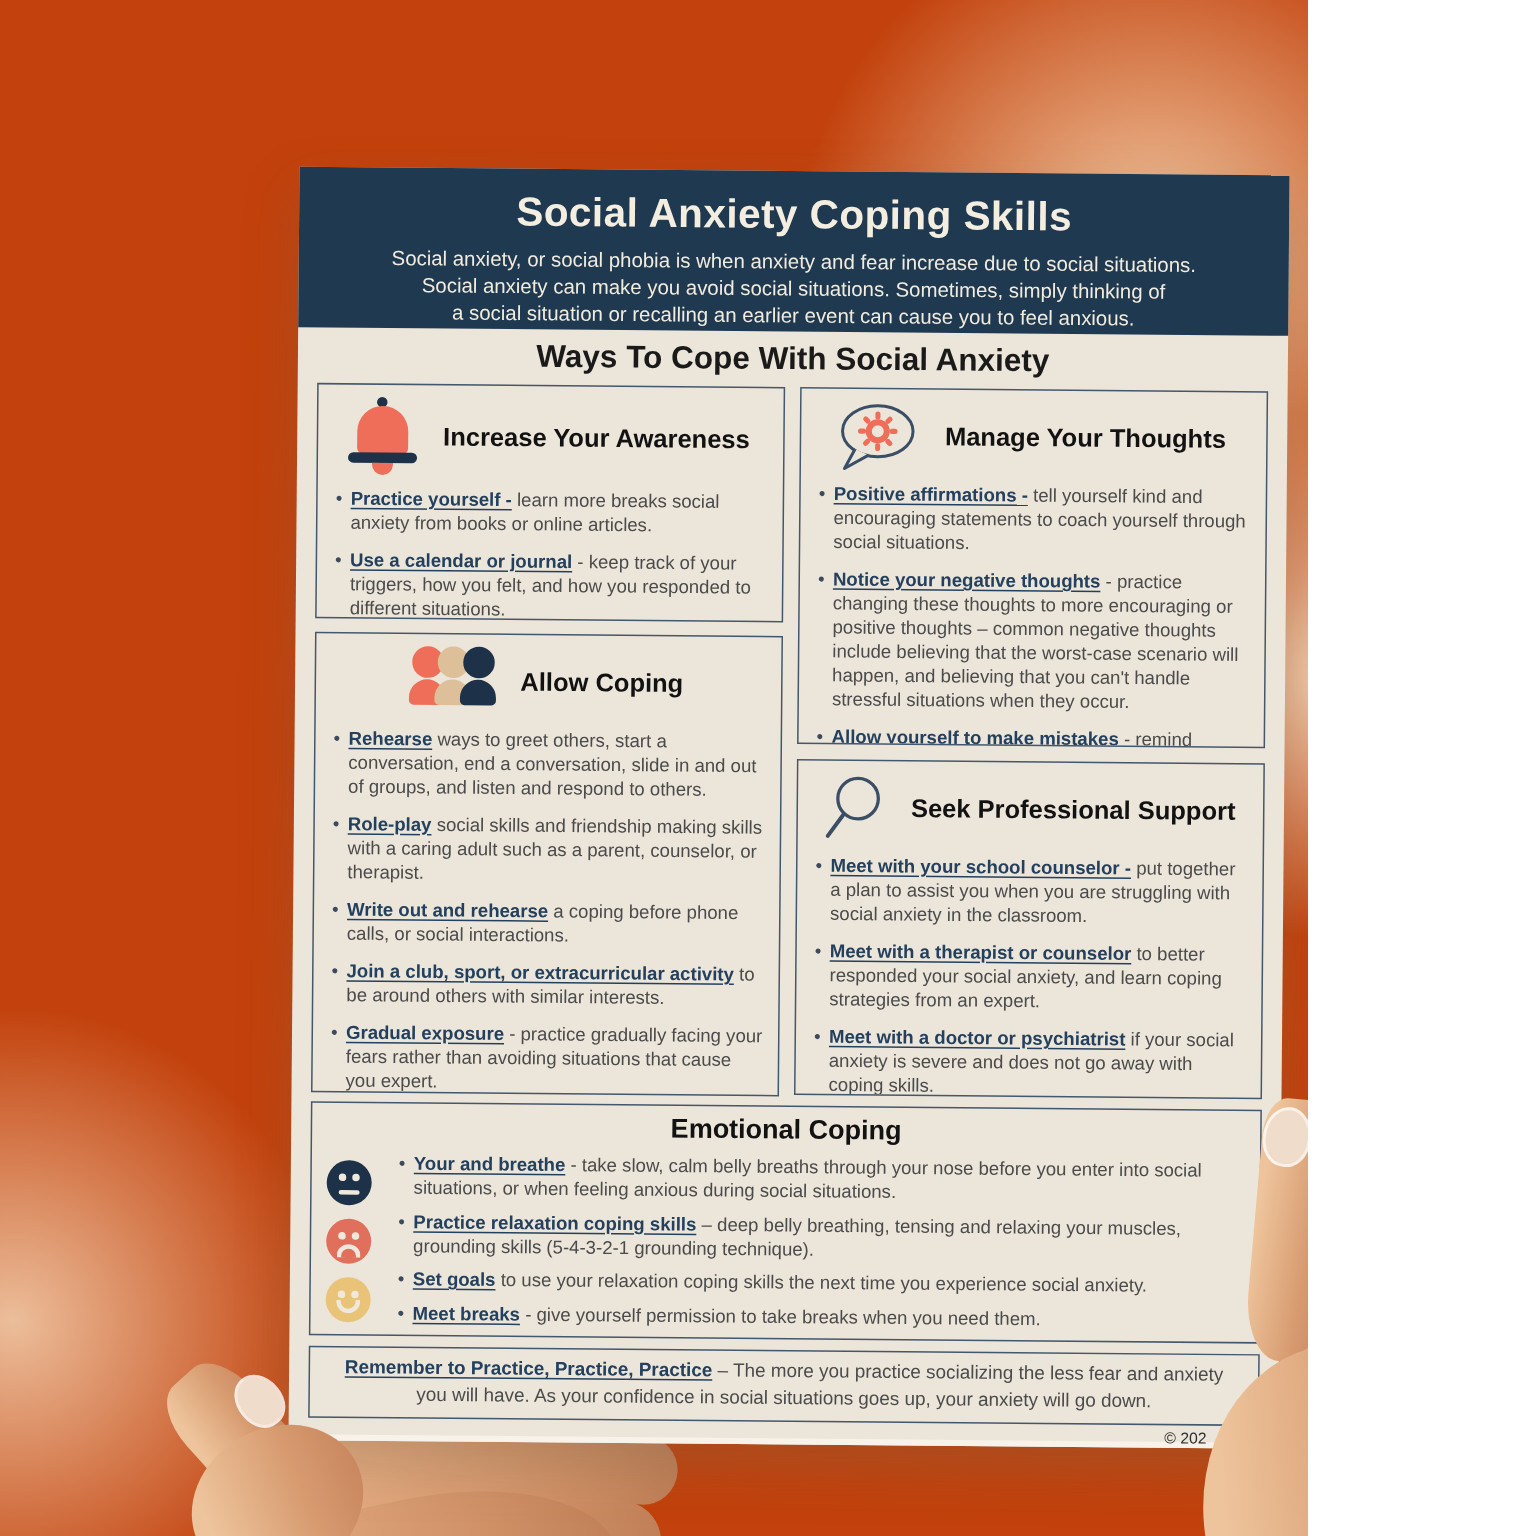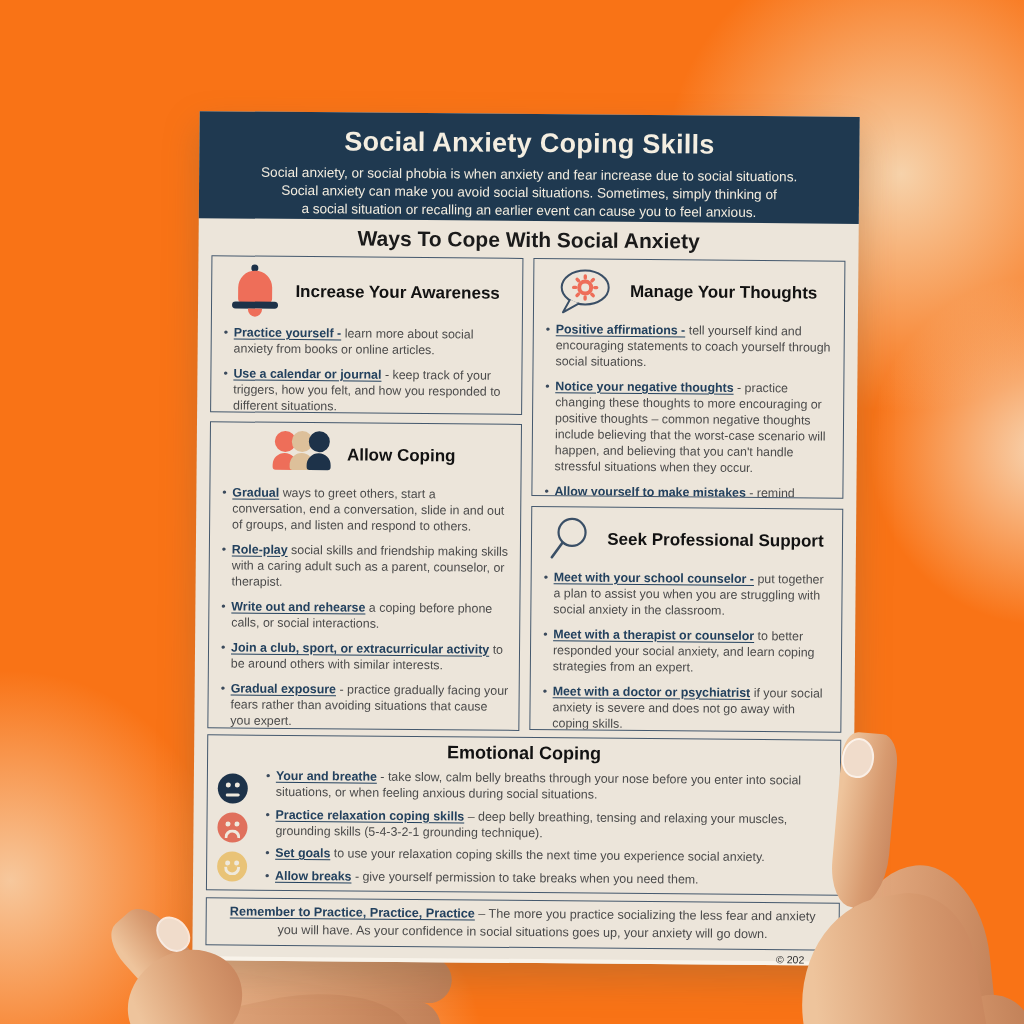--- a/index.html
+++ b/index.html
@@ -1,17 +1,17 @@
 <!DOCTYPE html>
 <html><head>
 <meta charset="utf-8">
 <style>
   html,body{margin:0;padding:0;}
   body{font-family:"Liberation Sans", sans-serif;}
-  .scene{position:relative;width:1024px;height:1024px;overflow:hidden;background:#f97316;}
+  .scene{position:relative;width:872px;height:1024px;overflow:hidden;background:#c2410c;}
   .bg{position:absolute;inset:0;z-index:0;
     background-image:
       radial-gradient(circle 330px at 88% 17%, rgba(246,215,178,0.95), rgba(246,215,178,0) 72%),
       radial-gradient(circle 250px at 102% 44%, rgba(247,224,196,0.9), rgba(247,224,196,0) 70%),
       radial-gradient(circle 300px at 1% 86%, rgba(246,221,190,0.8), rgba(246,221,190,0) 70%),
       radial-gradient(circle 220px at 32% 102%, rgba(246,222,192,0.6), rgba(246,222,192,0) 70%);}
   
   .hand{position:absolute;z-index:1;background:linear-gradient(100deg,#e6ae84 15%,#cf9066 70%,#bf7e56);}
   .left-finger1{left:202px;top:950px;width:250px;height:46px;border-radius:24px;transform:rotate(4deg);}
   .left-finger2{left:176px;top:984px;width:266px;height:54px;border-radius:27px;transform:rotate(9deg);}
@@ -110,21 +110,21 @@
           <div class="trow">
             <div class="bell">
               <i class="top"></i>
                 <i class="body"></i>
                 <i class="bar"></i>
                 <i class="clap"></i>
             </div>
             <div class="btitle">Increase Your Awareness</div>
           </div>
           <ul class="blist">
-            <li><span class="lead">Practice yourself -</span> <span>learn more about social anxiety from books or online articles.</span></li>
+            <li><span class="lead">Practice yourself -</span> <span>learn more breaks social anxiety from books or online articles.</span></li>
             <li><span class="lead">Use a calendar or journal</span> <span>- keep track of your triggers, how you felt, and how you responded to different situations.</span></li>
           </ul>
         </div>
 
         <div class="box b-social">
           <div class="trow">
             <div class="people">
               <div class="person p-coral">
                   <div class="head"></div>
                   <div class="tors"></div>
@@ -134,21 +134,21 @@
                   <div class="tors"></div>
                 </div>
               <div class="person p-navy">
                   <div class="head"></div>
                   <div class="tors"></div>
                 </div>
             </div>
             <div class="btitle">Allow Coping</div>
           </div>
           <ul class="blist">
-            <li><span class="lead">Gradual</span> <span>ways to greet others, start a conversation, end a conversation, slide in and out of groups, and listen and respond to others.</span></li>
+            <li><span class="lead">Rehearse</span> <span>ways to greet others, start a conversation, end a conversation, slide in and out of groups, and listen and respond to others.</span></li>
             <li><span class="lead">Role-play</span> <span>social skills and friendship making skills with a caring adult such as a parent, counselor, or therapist.</span></li>
             <li><span class="lead">Write out and rehearse</span> <span>a coping before phone calls, or social interactions.</span></li>
             <li><span class="lead">Join a club, sport, or extracurricular activity</span> <span>to be around others with similar interests.</span></li>
             <li><span class="lead">Gradual exposure</span> <span>- practice gradually facing your fears rather than avoiding situations that cause you expert.</span></li>
           </ul>
         </div>
       </div>
 
       <div class="col">
 
@@ -212,21 +212,21 @@
           <div class="face f-yellow">
               <i class="e l"></i>
               <i class="e r"></i>
               <i class="m-smile"></i>
             </div>
         </div>
         <ul class="blist emo-ul">
           <li><span class="lead">Your and breathe</span> <span>- take slow, calm belly breaths through your nose before you enter into social situations, or when feeling anxious during social situations.</span></li>
           <li><span class="lead">Practice relaxation coping skills</span> <span>– deep belly breathing, tensing and relaxing your muscles, grounding skills (5-4-3-2-1 grounding technique).</span></li>
           <li><span class="lead">Set goals</span> <span>to use your relaxation coping skills the next time you experience social anxiety.</span></li>
-          <li><span class="lead">Allow breaks</span> <span>- give yourself permission to take breaks when you need them.</span></li>
+          <li><span class="lead">Meet breaks</span> <span>- give yourself permission to take breaks when you need them.</span></li>
           <li><span class="lead">Practice good health habits</span> <span>– eating well, sleeping well, exercise, drink plenty of water.</span></li>
         </ul>
       </div>
     </div>
 
     <div class="box b-remember">
       <span class="lead">Remember to Practice, Practice, Practice</span>
       <span>– The more you practice socializing the less fear and anxiety you will have.  As your confidence in social situations goes up, your anxiety will go down.</span>
     </div>
 

